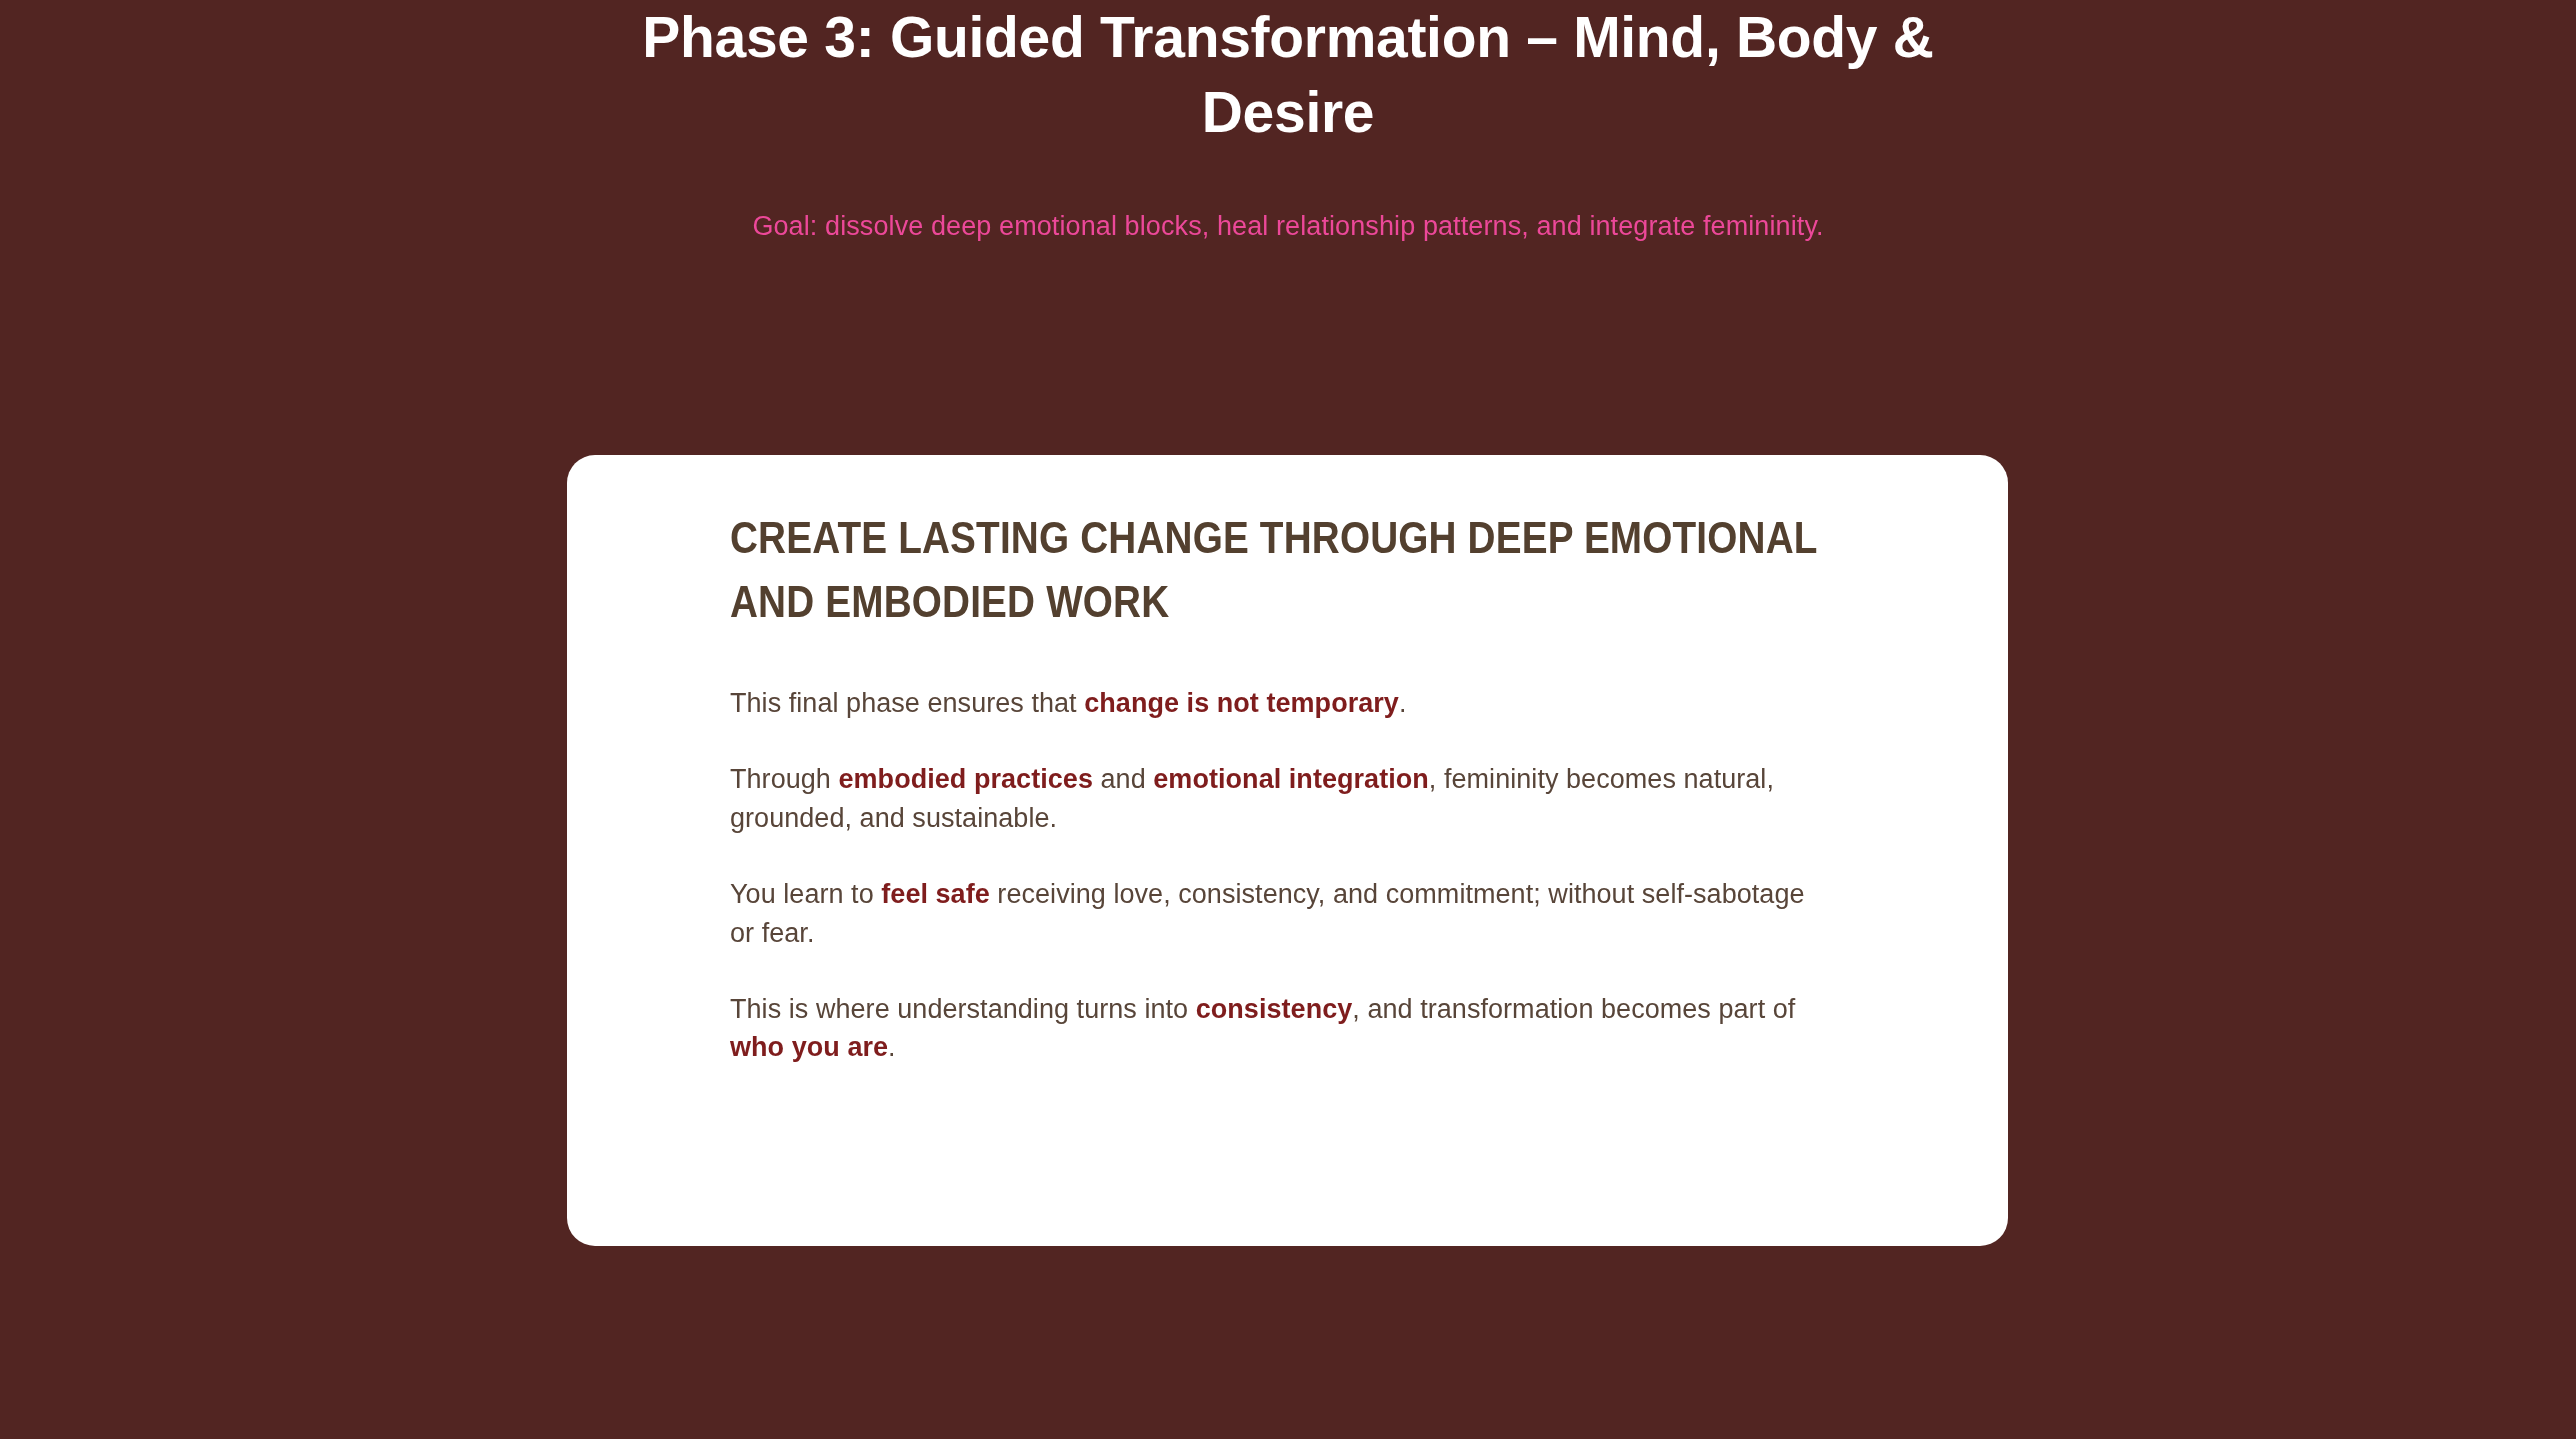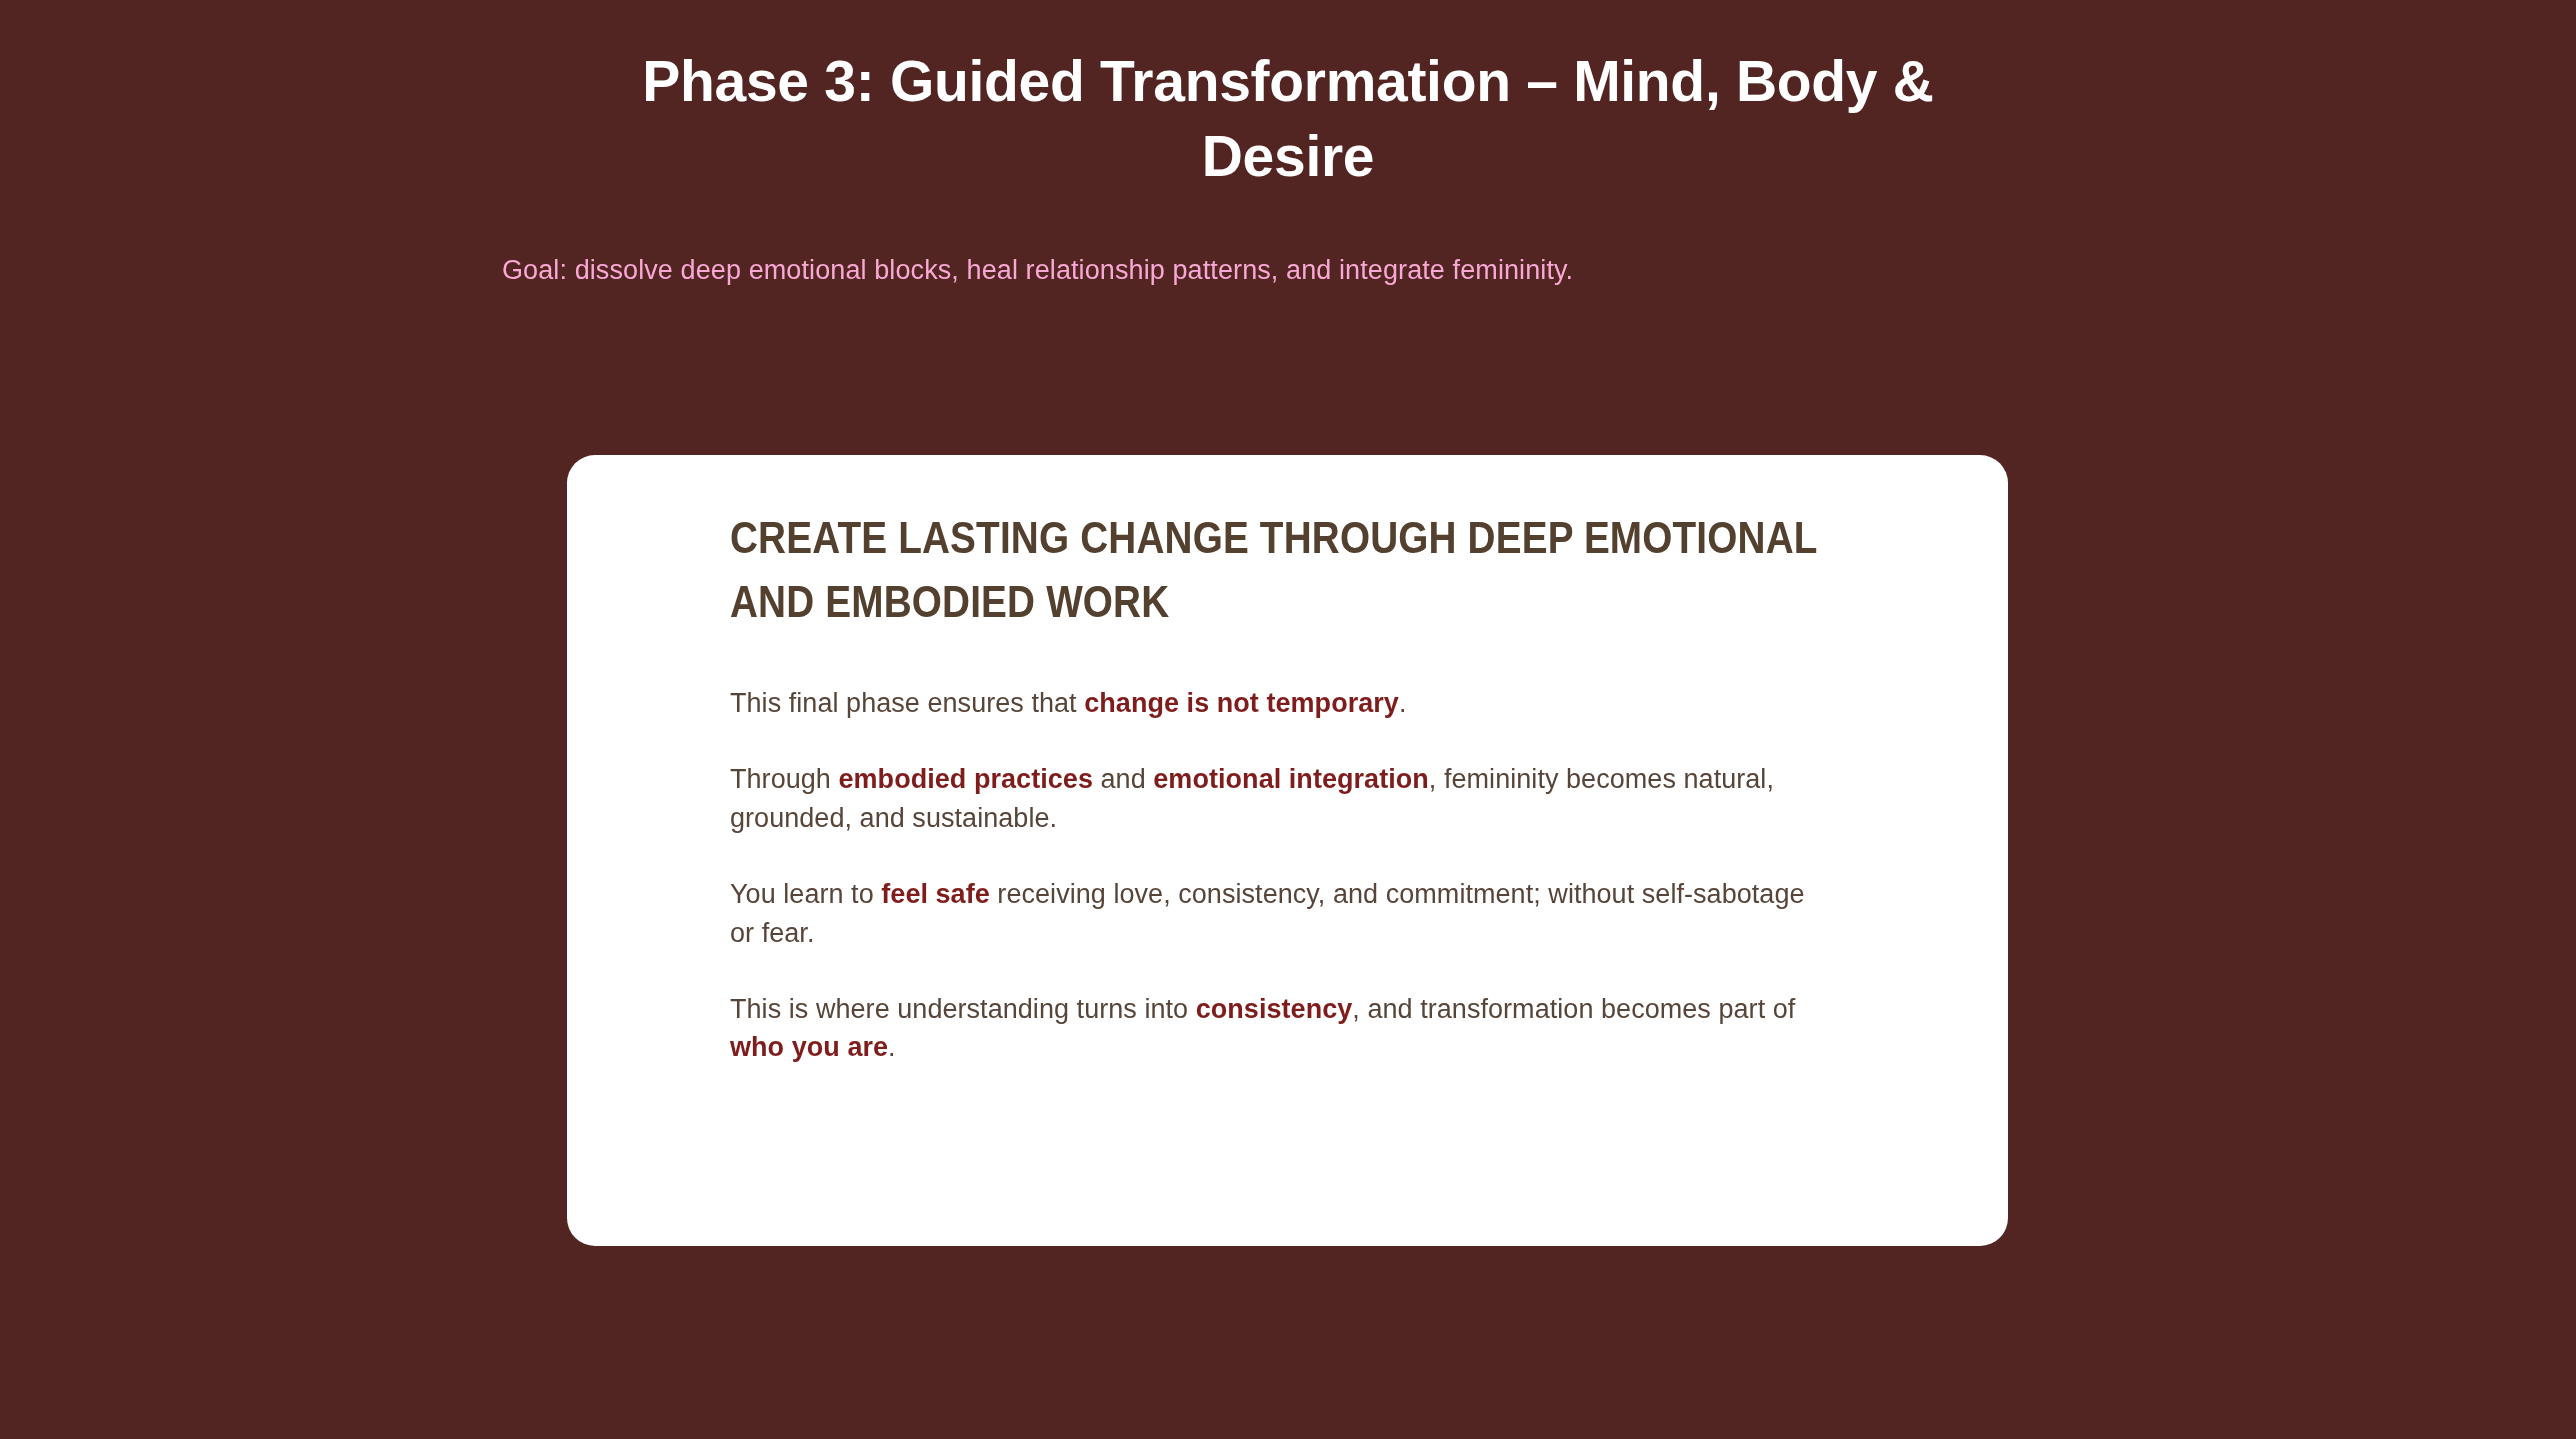--- a/index.html
+++ b/index.html
@@ -22,39 +22,39 @@
     height: 1440px;
     background: #522522;
   }
 
   
   .header {
     position: absolute;
     left: 0;
     top: 0;
     width: 2576px;
-    padding-top: 44px;
   }
 
   .page-title {
     width: 1442px;
     margin: 0 auto;
     text-align: center;
     color: #ffffff;
     font-family: "Liberation Sans", sans-serif;
     font-size: 57px;
     font-weight: 700;
     line-height: 1.32;
     letter-spacing: -0.3px;
   }
 
   .page-subtitle {
     width: 1572px;
     margin: 57px auto 0 auto;
-    color: #f9a8d4;
+    text-align: center;
+    color: #ec4899;
     font-family: "Liberation Sans", sans-serif;
     font-size: 27px;
     font-weight: 400;
     line-height: 1.45;
     letter-spacing: 0.1px;
   }
 
   
   .card {
     position: absolute;

